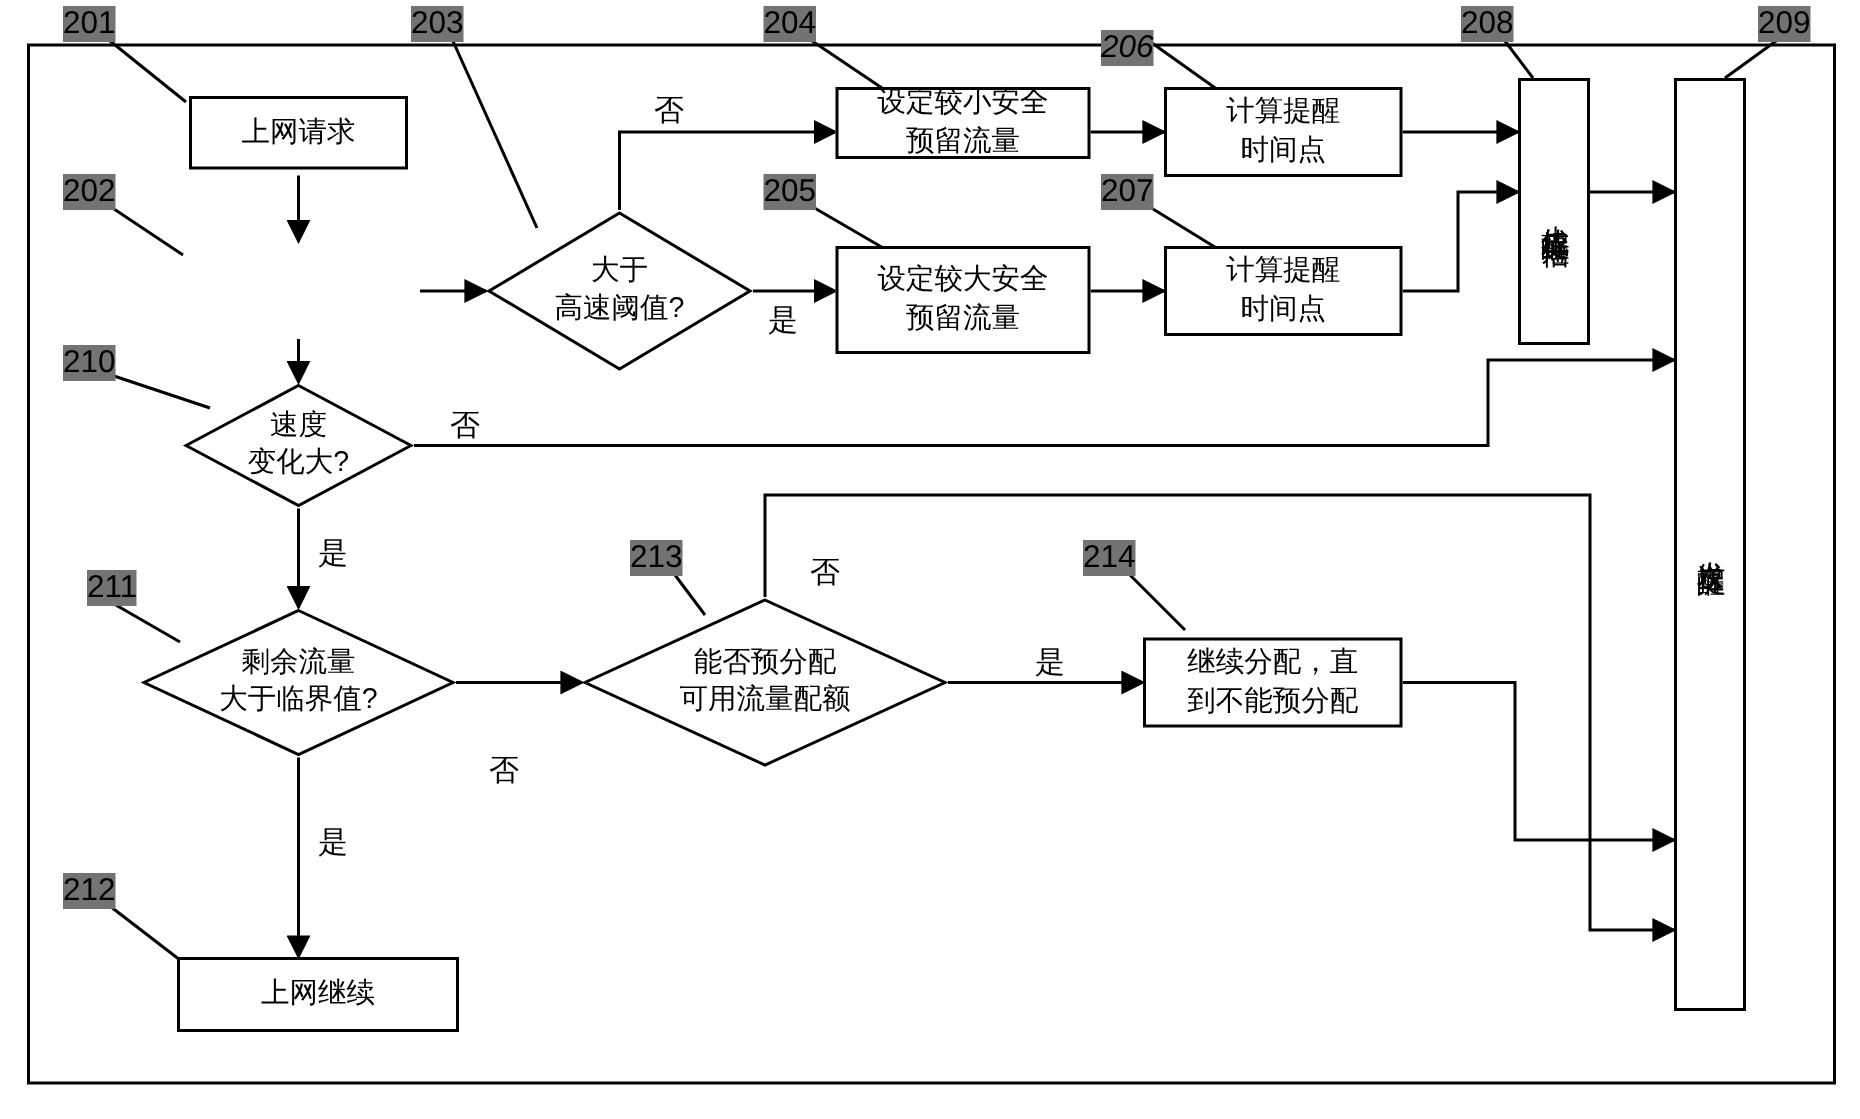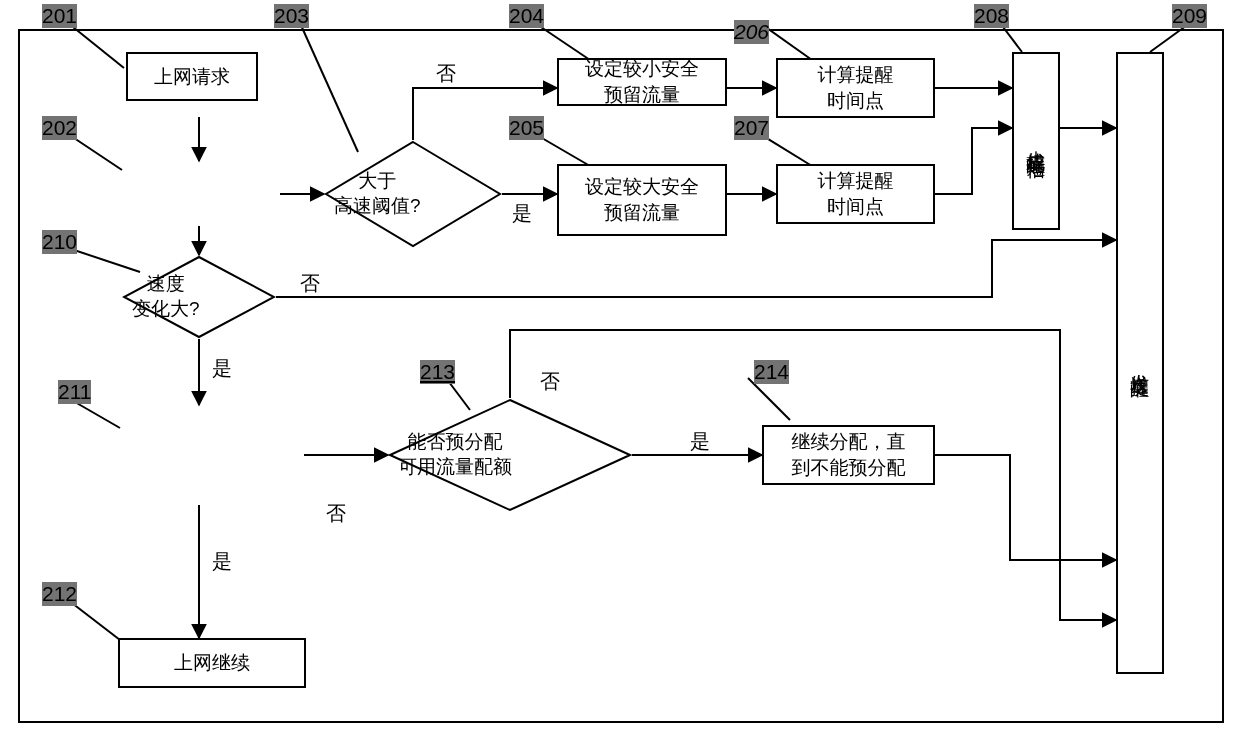--- a/index.html
+++ b/index.html
@@ -41,20 +41,21 @@
     width: 100%;
     height: 100%;
   }
   .diamond .dlabel {
     position: absolute;
     left: 0; top: 0;
     width: 100%;
     height: 100%;
     display: flex;
     align-items: center;
+    justify-content: center;
     text-align: center;
     line-height: 1.3;
     padding: 0 10px;
     box-sizing: border-box;
   }
   .tag {
     position: absolute;
     font-size: 21px;
     background: #737373;
   }
@@ -139,24 +140,24 @@
   <div class="tag" style="left:274px; top:4px;">203</div>
   <div class="tag" style="left:509px; top:4px;">204</div>
   <div class="tag" style="left:509px; top:116px;">205</div>
   <div class="tag" style="left:734px; top:20px;font-style:italic;">206</div>
   <div class="tag" style="left:734px; top:116px;">207</div>
   <div class="tag" style="left:974px; top:4px;">208</div>
   <div class="tag" style="left:1172px; top:4px;">209</div>
   <div class="tag" style="left:42px; top:230px;">210</div>
   <div class="tag" style="left:58px; top:380px;">211</div>
   <div class="tag" style="left:42px; top:582px;">212</div>
-  <div class="tag" style="left:420px; top:360px;text-decoration:underline;">213</div>
-  <div class="tag" style="left:754px; top:360px;">214</div>
-
-  <div class="rect" style="left:126px; top:52px; width:132px; height:49px;">
+  <div class="tag" style="left:420px; top:360px;">213</div>
+  <div class="tag" style="left:722px; top:360px;">214</div>
+
+  <div class="rect" style="left:126px; top:64px; width:146px; height:49px;">
     <span>上网请求</span>
   </div>
 
 
   <div class="diamond" style="left:324px; top:140px; width:178px; height:108px;">
     <svg viewBox="0 0 178 108">
         <polygon points="89,2 176,54 89,106 2,54" fill="#fff" stroke="#000" stroke-width="2"></polygon>
       </svg>
     <div class="dlabel">
         <span>大于<br>高速阈值?</span>
@@ -189,20 +190,28 @@
 
   <div class="diamond" style="left:122px; top:255px; width:154px; height:84px;">
     <svg viewBox="0 0 154 84">
         <polygon points="77,2 152,42 77,82 2,42" fill="#fff" stroke="#000" stroke-width="2"></polygon>
       </svg>
     <div class="dlabel">
         <span>速度<br>变化大?</span>
       </div>
   </div>
 
+  <div class="diamond" style="left:94px; top:405px; width:210px; height:100px;">
+    <svg viewBox="0 0 210 100">
+        <polygon points="105,2 208,50 105,98 2,50" fill="#fff" stroke="#000" stroke-width="2"></polygon>
+      </svg>
+    <div class="dlabel">
+        <span>剩余流量<br>大于临界值?</span>
+      </div>
+  </div>
 
   <div class="rect" style="left:118px; top:638px; width:188px; height:50px;">
     <span>上网继续</span>
   </div>
 
   <div class="diamond" style="left:388px; top:398px; width:244px; height:114px;">
     <svg viewBox="0 0 244 114">
         <polygon points="122,2 242,57 122,112 2,57" fill="#fff" stroke="#000" stroke-width="2"></polygon>
       </svg>
     <div class="dlabel">

